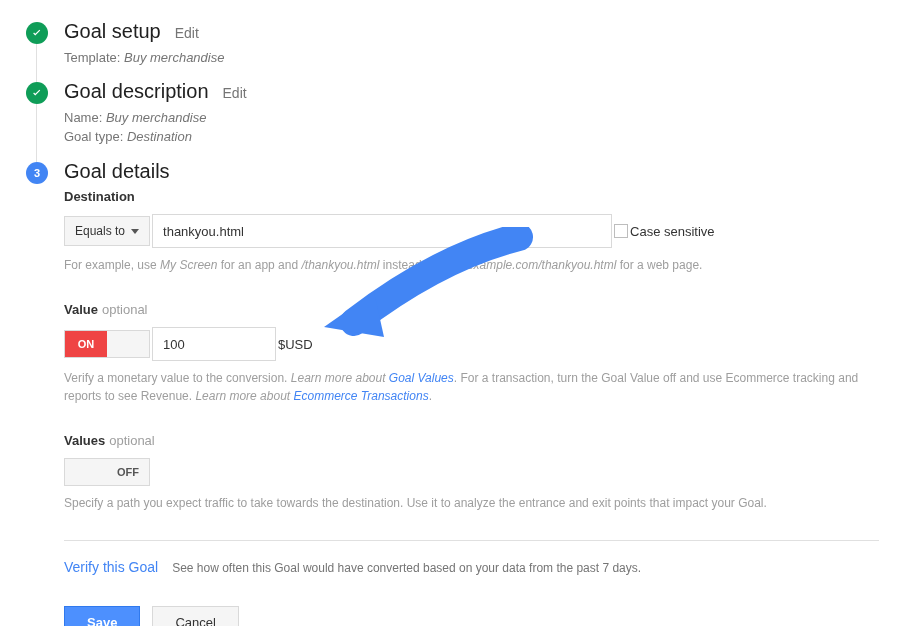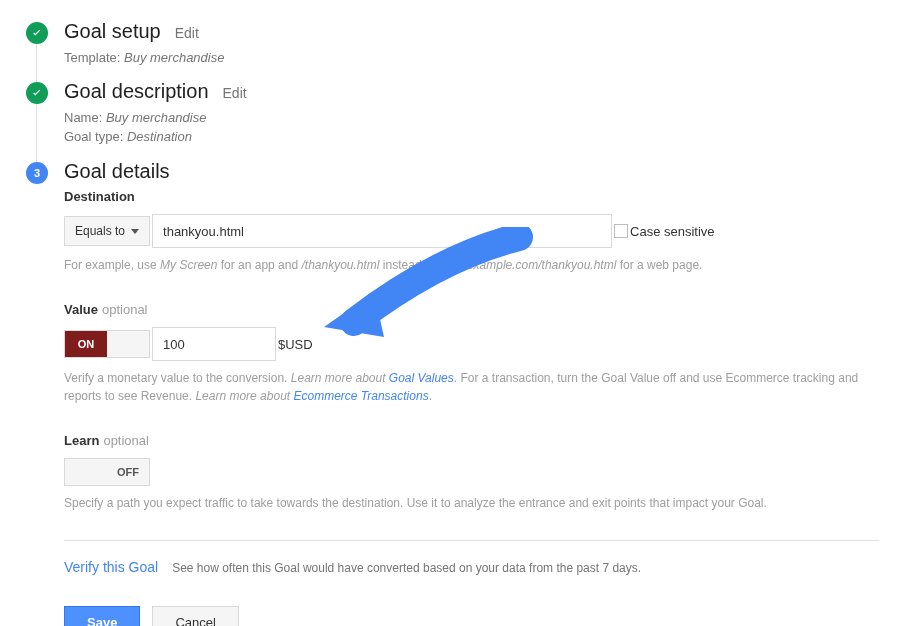--- a/index.html
+++ b/index.html
@@ -112,21 +112,21 @@
   .toggle-half {
     flex: 1;
     display: flex;
     align-items: center;
     justify-content: center;
     font-size: 11px;
     font-weight: bold;
     background: #f5f5f5;
     color: #555;
   }
-  .toggle-on .on-side { background: #7f1d1d; color: #fff; }
+  .toggle-on .on-side { background: #ef4444; color: #fff; }
   .toggle-off .off-side { background: #f5f5f5; color: #555; }
 
   .currency { font-size: 13px; color: #333; }
 
   .divider { border: none; border-top: 1px solid #e0e0e0; margin: 24px 0 18px 0; }
 
   .verify-row { display: flex; align-items: baseline; gap: 14px; margin-bottom: 31px; }
   .verify-link { font-size: 14px; color: #4285f4; cursor: pointer; }
   .verify-desc { font-size: 12px; color: #757575; }
 
@@ -231,21 +231,21 @@
         <input class="text-input value-input" value="100" style="">
         <span class="currency">$USD</span>
       </div>
       <div class="hint">
         <span>Verify a monetary value to the conversion. </span><span class="ital"><span>Learn more about </span><span class="link">Goal Values</span></span><span>. For a transaction, turn the Goal Value off and use Ecommerce tracking and reports to see Revenue. </span><span class="ital"><span>Learn more about </span><span class="link">Ecommerce Transactions</span></span><span>.</span>
       </div>
     </div>
 
     <div class="section">
       <div class="section-title">
-        <span>Learn</span><span class="optional">optional</span>
+        <span>Values</span><span class="optional">optional</span>
       </div>
       <div class="row">
         <div class="toggle toggle-off">
           <div class="toggle-half"></div>
           <div class="toggle-half off-side">OFF</div>
         </div>
       </div>
       <div class="hint">Specify a path you expect traffic to take towards the destination. Use it to analyze the entrance and exit points that impact your Goal.</div>
     </div>
 

